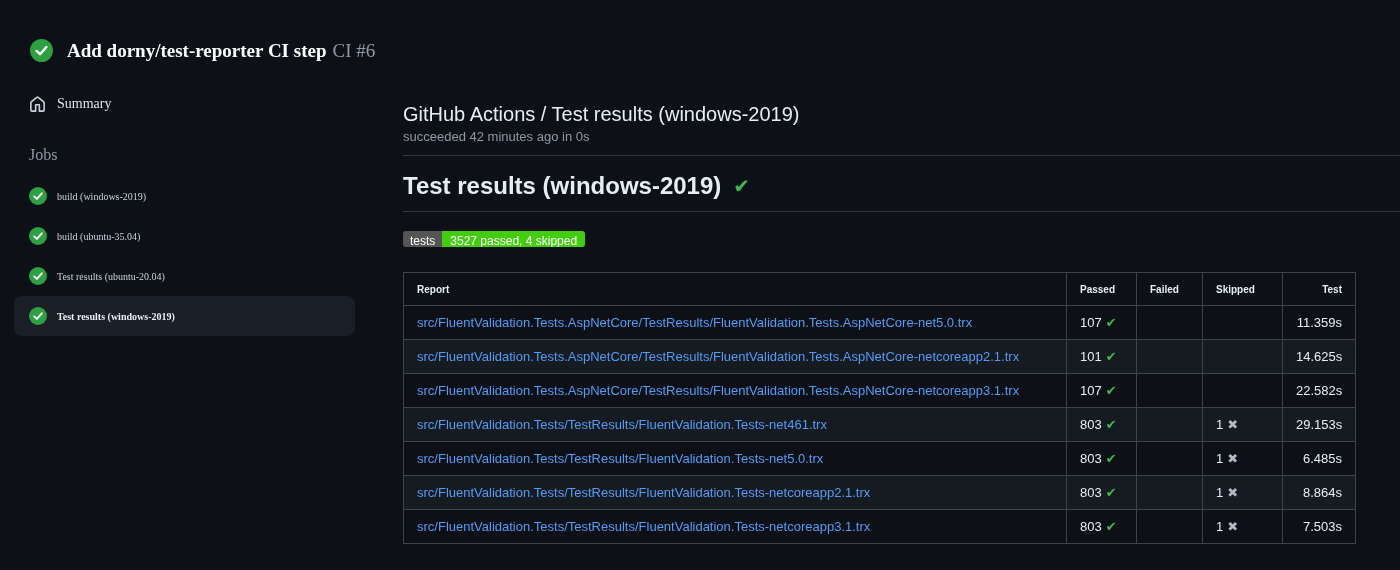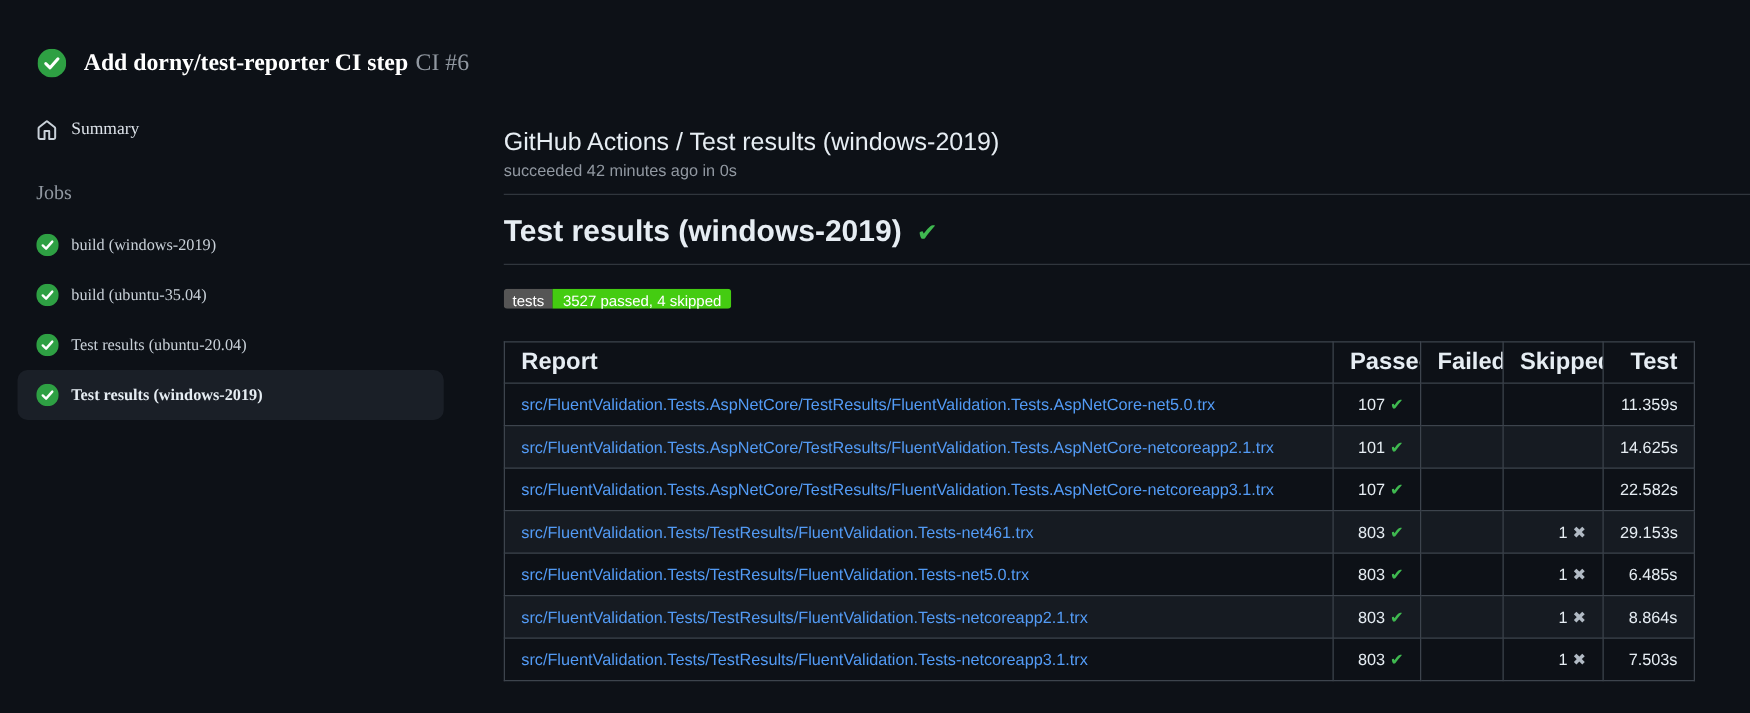--- a/index.html
+++ b/index.html
@@ -41,21 +41,21 @@
     font-size:14px;color:#dde3ea;cursor:pointer;
   }
   .summary-item svg{width:17px;height:17px;}
   .jobs-label{
     margin:30px 0 0 29px;font-size:16px;color:var(--muted);
   }
   .job-list{margin-top:12px;list-style:none;}
   .job-item{
     display:flex;align-items:center;gap:10px;
     height:40px;margin:0 48px 0 14px;padding-left:15px;
-    border-radius:8px;font-size:13px;color:#c9d1d9;cursor:pointer;white-space:nowrap;
+    border-radius:8px;font-size:10px;color:#c9d1d9;cursor:pointer;white-space:nowrap;
   }
   .job-item.selected{background:var(--pill);color:var(--fg);font-weight:600;}
   .job-item .status-svg{width:18px;height:18px;flex:0 0 auto;}
   
   .main{flex:1 1 auto;min-width:0;padding-top:34px;}
   .job-title{font-size:20px;font-weight:normal;line-height:20px;white-space:nowrap;}
   .job-status{margin-top:5px;font-size:13px;color:var(--muted);}
   .divider{border:none;border-top:1px solid var(--divider);margin-top:11px;}
   .section-heading{
     margin-top:14px;padding-bottom:9px;border-bottom:1px solid var(--divider);
@@ -71,23 +71,23 @@
   .badge-label{background:var(--badge-label);padding:0 7px;}
   .badge-value{background:var(--badge-value);padding:0 8px;}
   
   .results-table{
     margin-top:23px;border-collapse:collapse;table-layout:fixed;width:952px;
     font-size:13px;white-space:nowrap;
   }
   .results-table th,.results-table td{
     border:1px solid var(--border);padding:0 13px;overflow:hidden;
   }
-  .results-table th{height:33px;font-size:19px;font-weight:bold;text-align:left;}
+  .results-table th{height:33px;font-size:10px;font-weight:bold;text-align:left;}
   .results-table td{height:34px;}
-  .results-table th.c,.results-table td.c{text-align:right;margin-left:34px;}
+  .results-table th.c,.results-table td.c{text-align:left;margin-left:34px;}
   .results-table th.r,.results-table td.r{text-align:right;}
   tbody tr:nth-child(even){background:var(--altrow);}
   .report-link{color:var(--link);text-decoration:none;cursor:pointer;}
   .mark{font-family:"DejaVu Sans",sans-serif;margin-left:4px;font-size:13px;}
   .mark:empty{display:none;margin:0;}
   .mark.ok{color:var(--green);font-weight:bold;}
   .mark.skip{color:var(--grayx);}
 </style>
 </head>
 <body>

